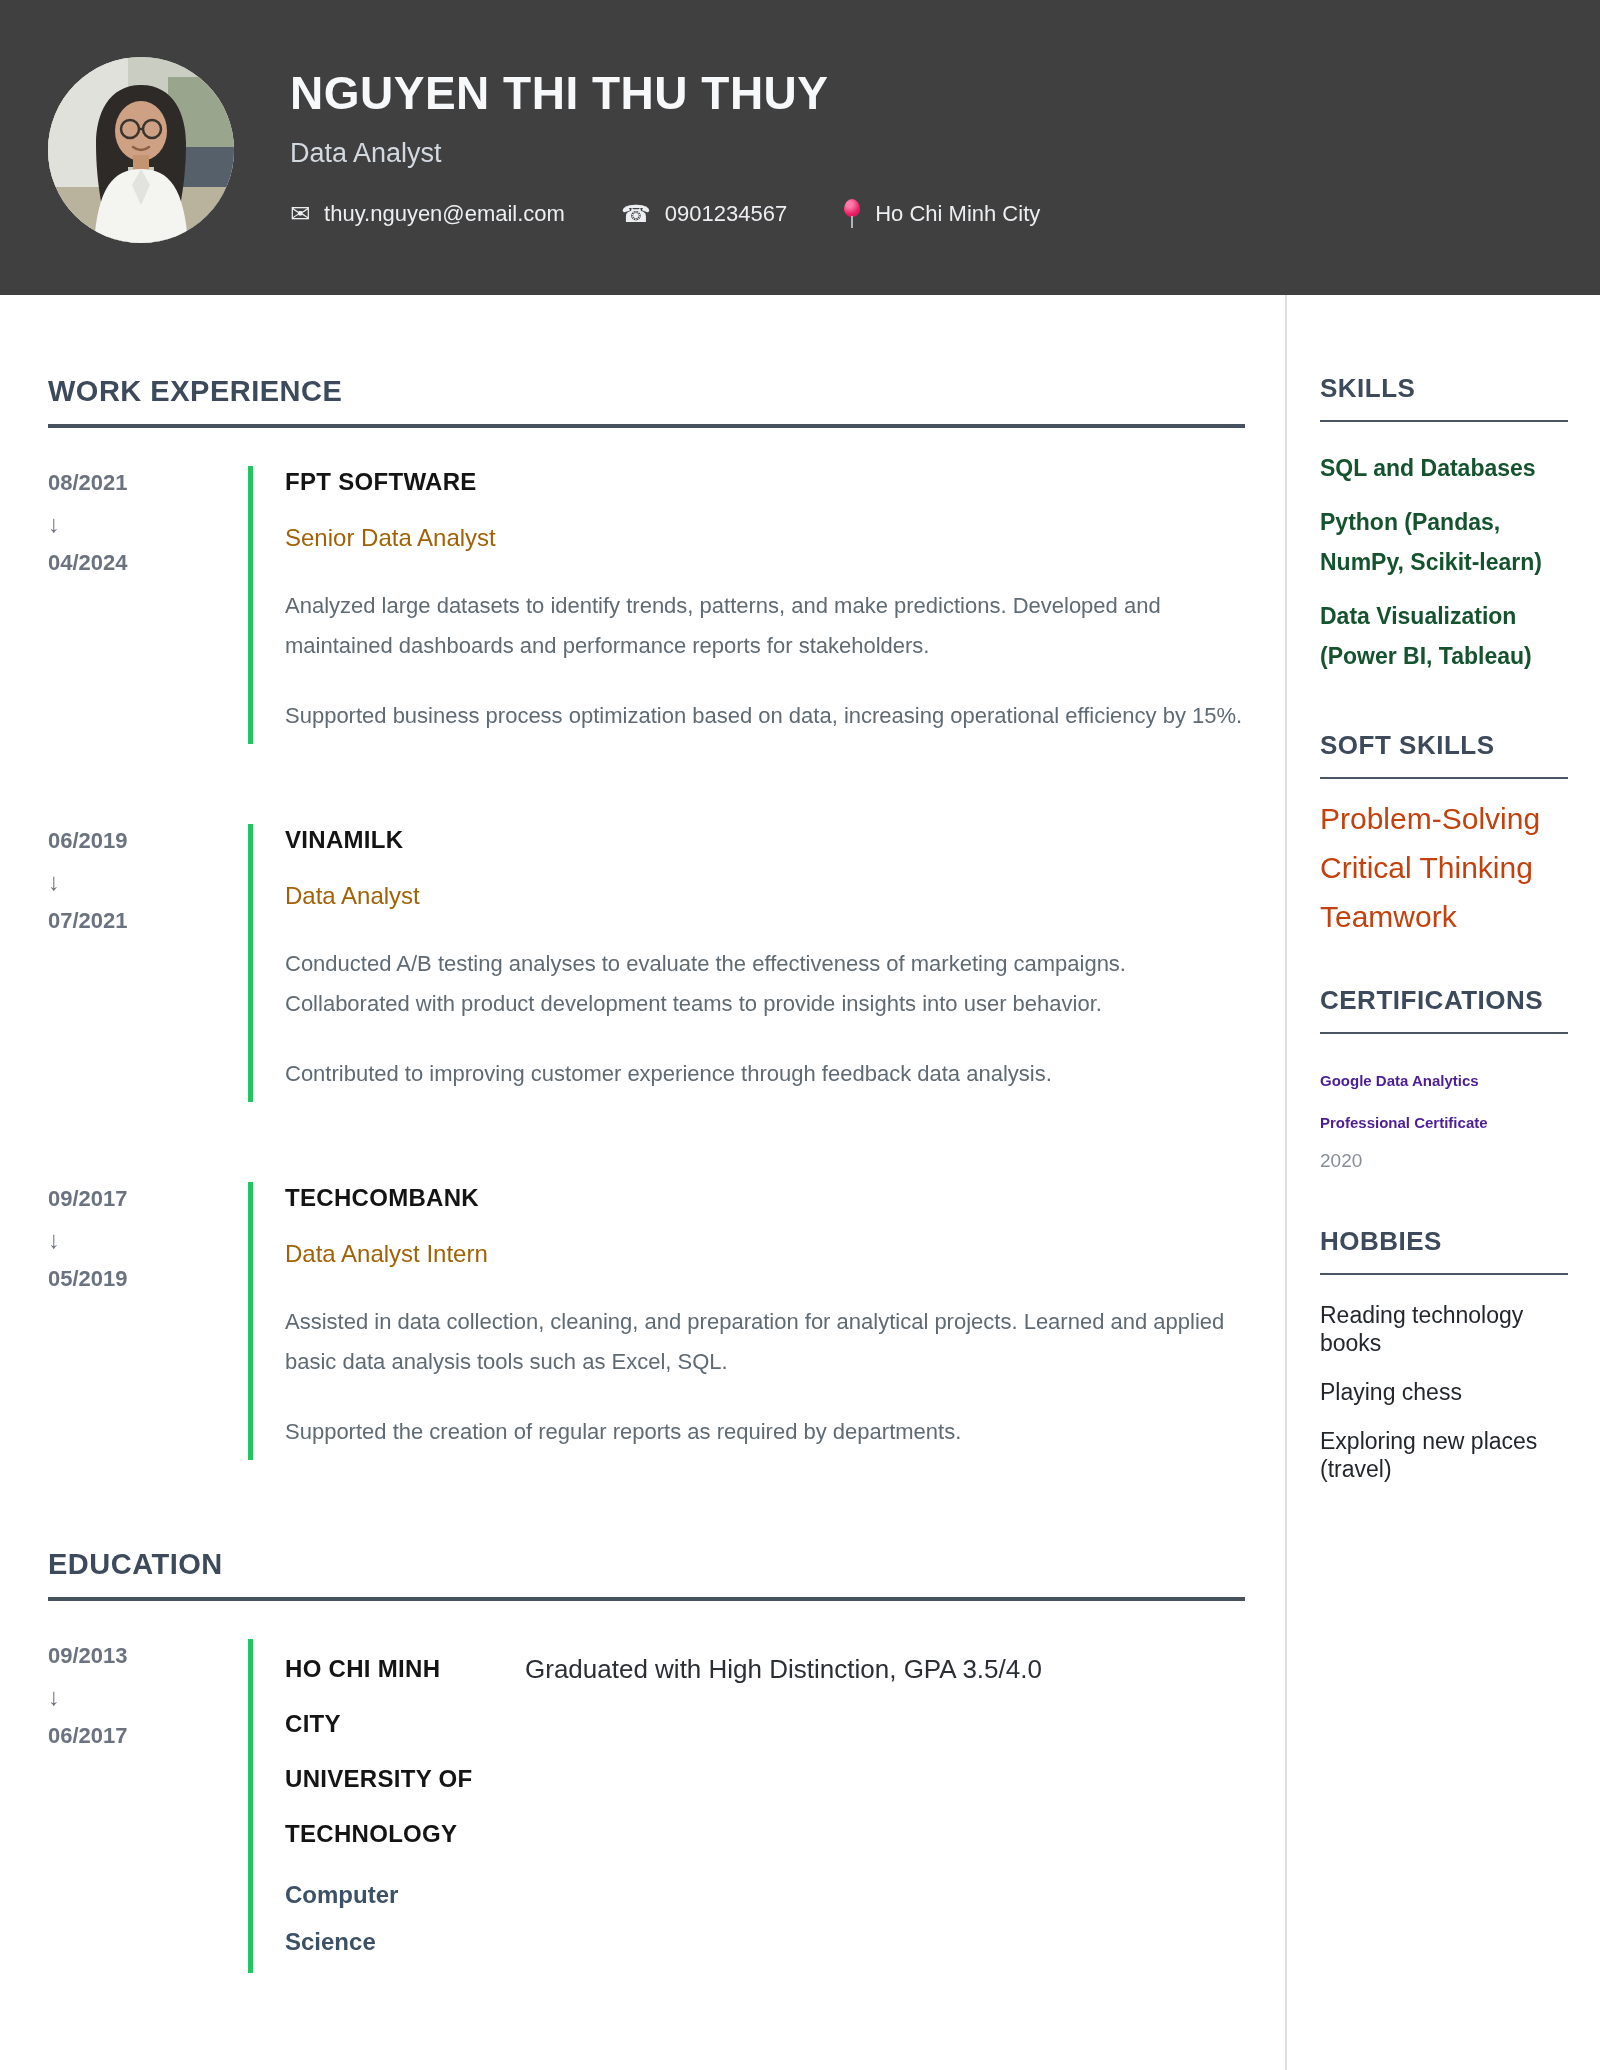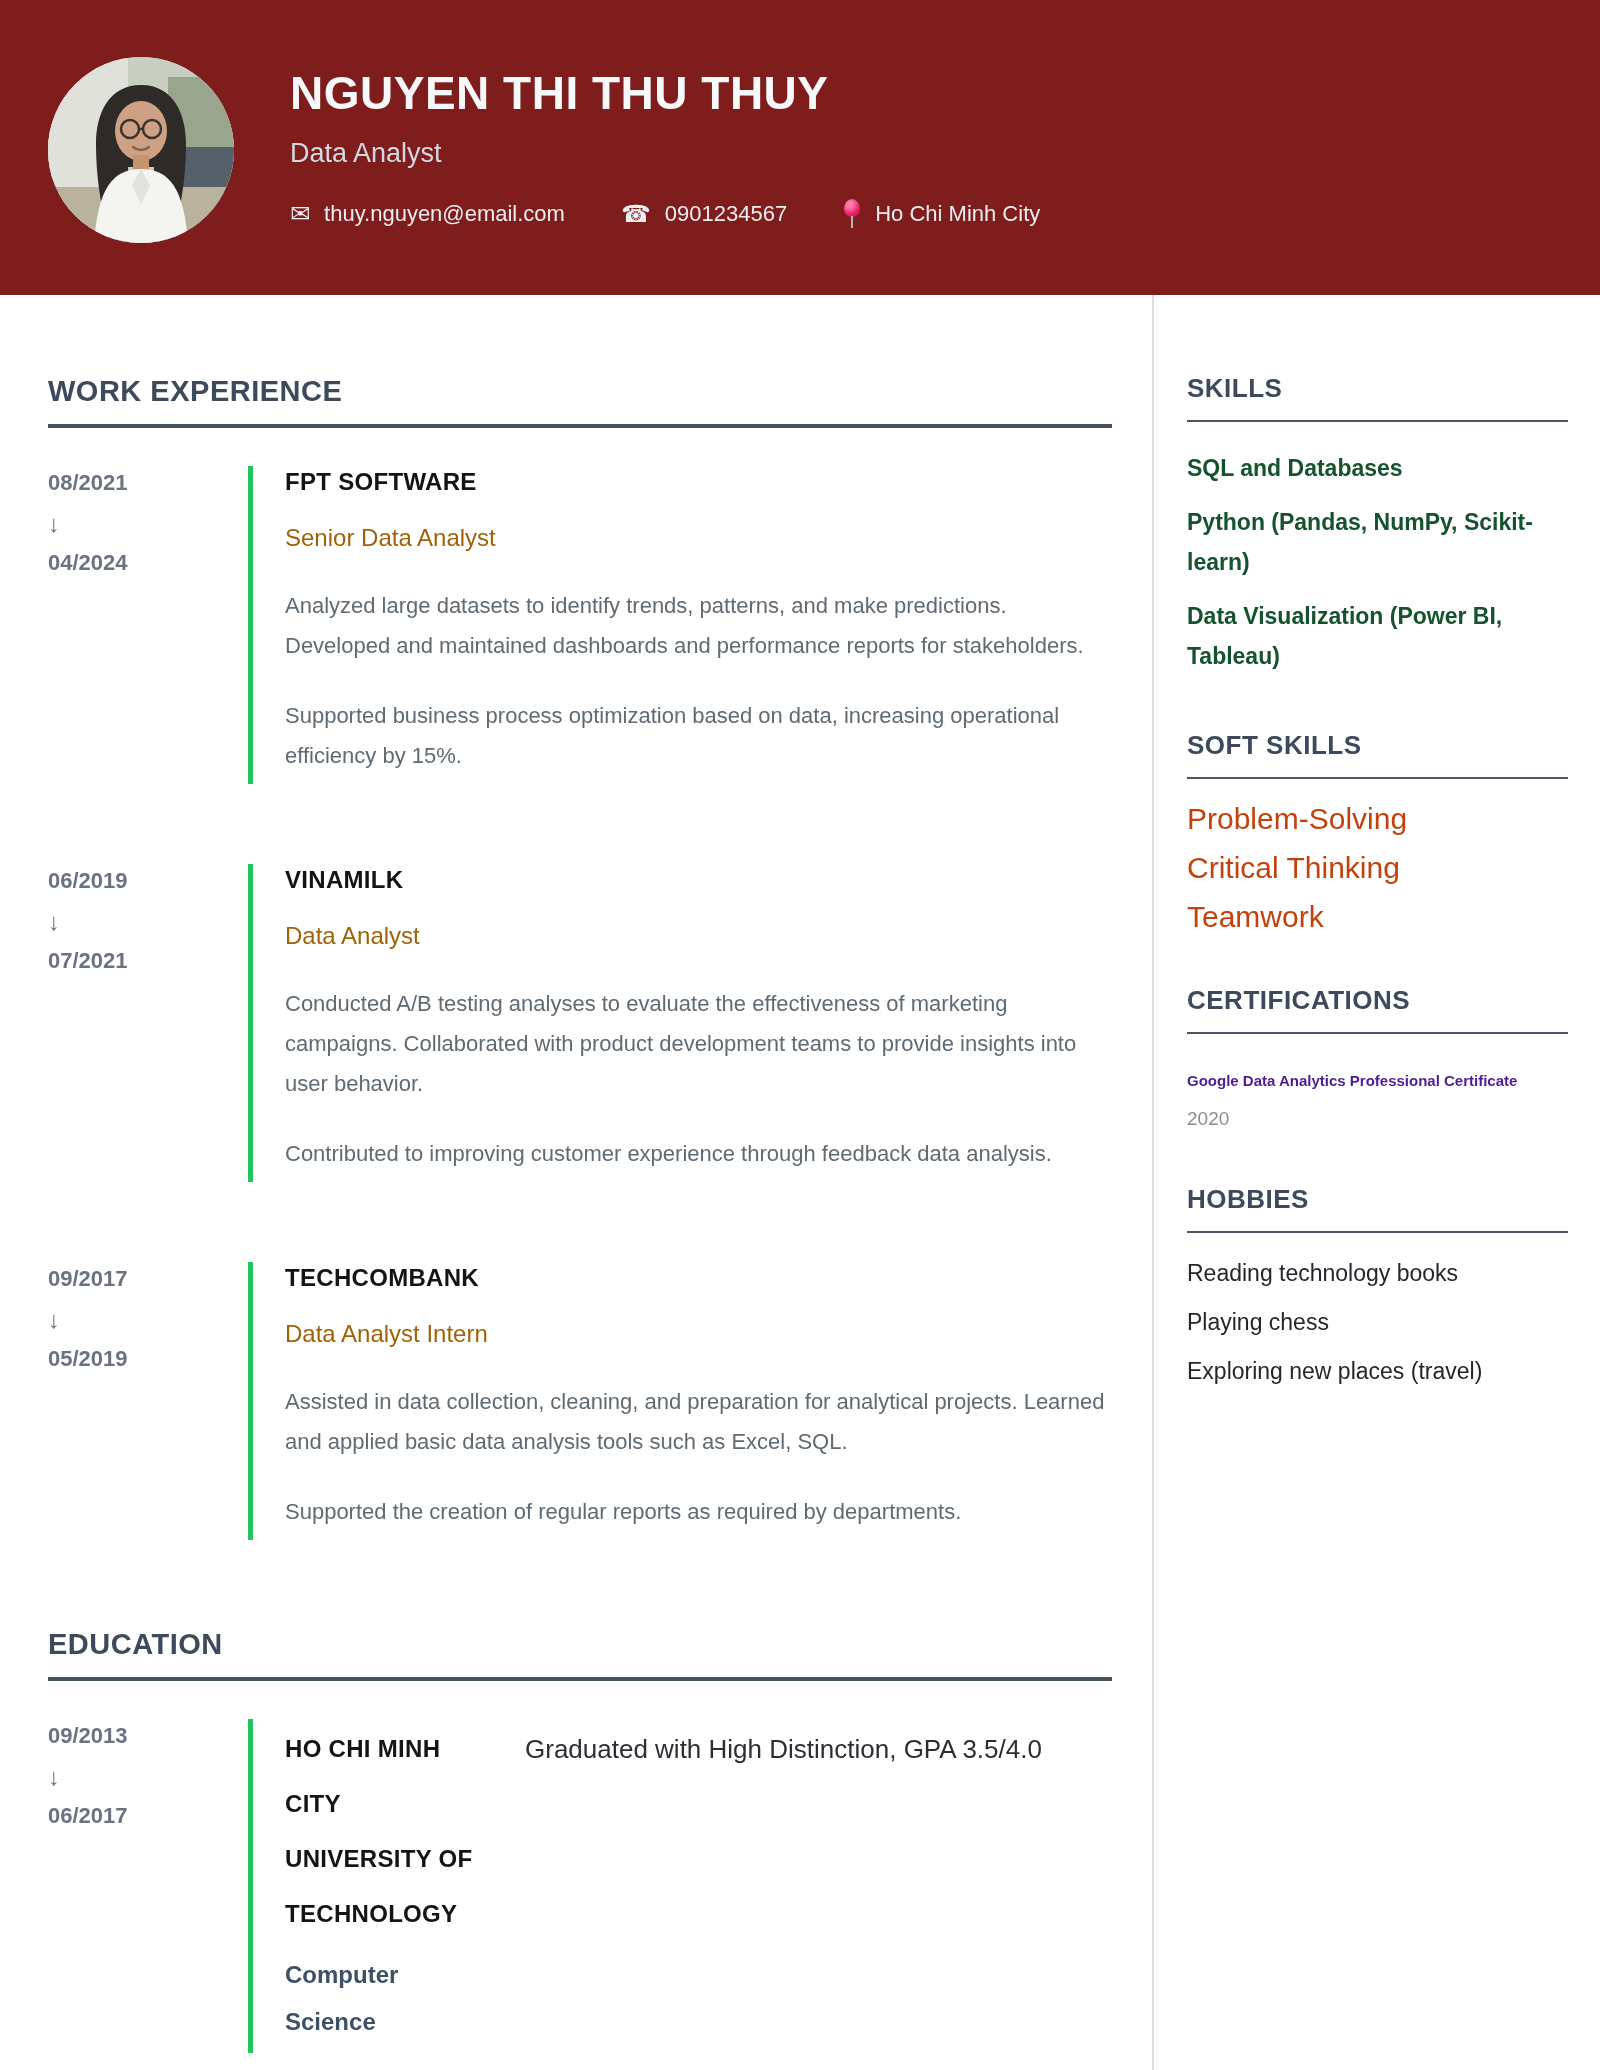--- a/index.html
+++ b/index.html
@@ -11,21 +11,21 @@
     width: 1600px;
     height: 2070px;
     margin: 0 auto;
     background: #ffffff;
     overflow: hidden;
   }
 
   
   .hero {
     height: 295px;
-    background: #7f1d1d;
+    background: #404040;
     display: flex;
     align-items: center;
     padding: 0 48px;
   }
   .avatar {
     width: 186px;
     height: 186px;
     border-radius: 50%;
     overflow: hidden;
     flex: 0 0 auto;
@@ -65,21 +65,21 @@
   }
   .pin-icon .pin-stem {
     position: absolute; top: 17px; left: 8px;
     width: 2px; height: 12px;
     background: #aeb4bc;
   }
 
   
   .body-wrap { display: flex; height: 1775px; }
   .main-col {
-    width: 1152px;
+    width: 1285px;
     padding: 80px 40px 0 48px;
   }
   .v-divider {
     width: 2px;
     background: #dcdfe3;
     flex: 0 0 auto;
   }
   .side-col {
     flex: 1;
     padding: 78px 32px 0 33px;

